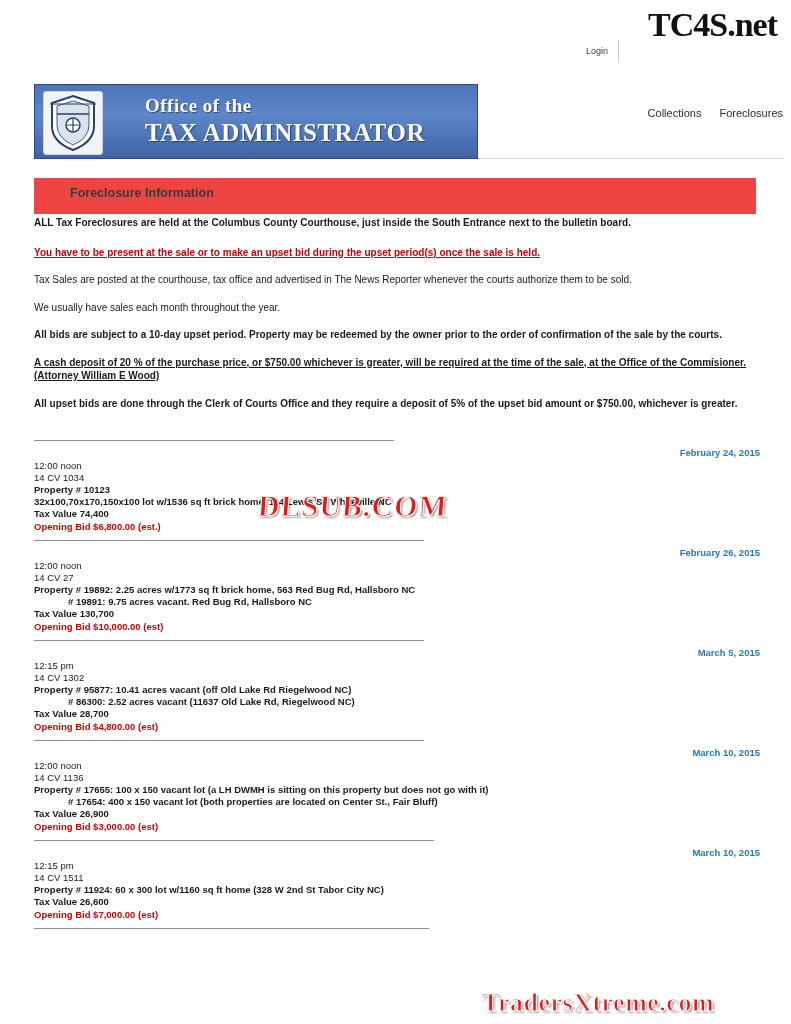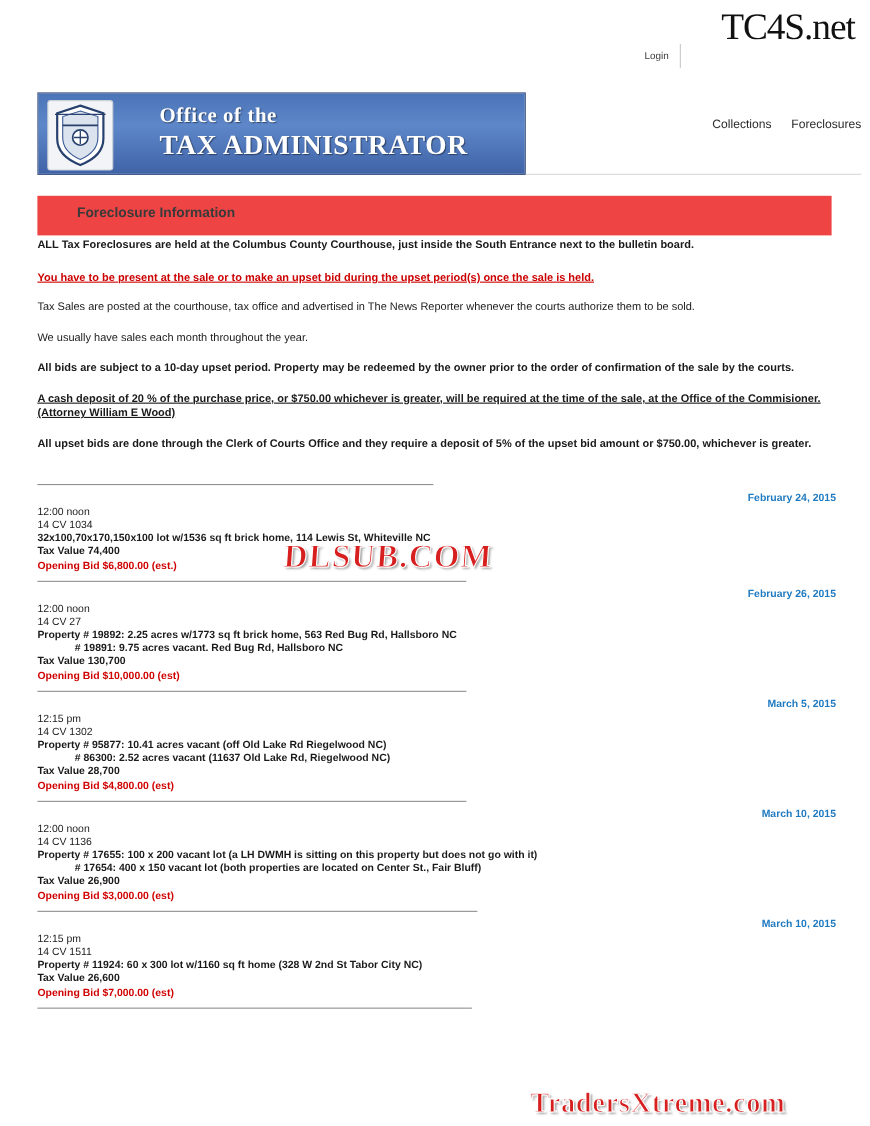--- a/index.html
+++ b/index.html
@@ -15,21 +15,21 @@
     overflow: hidden;
   }
 
   
   .top-brand {
     position: absolute;
     top: 6px;
     right: 14px;
     font-family: "Liberation Serif", serif;
     font-size: 34px;
-    font-weight: normal;
+    font-weight: bold;
     letter-spacing: -1px;
     color: #111;
   }
   .login-wrap {
     position: absolute;
     top: 40px;
     right: 172px;
     display: flex;
     align-items: center;
   }
@@ -254,20 +254,21 @@
   <p class="p bold">All upset bids are done through the Clerk of Courts Office and they require a deposit of 5% of the upset bid amount or $750.00, whichever is greater.</p>
 </div>
 
 <div class="listings">
 
   <hr class="rule" style="width:360px">
   <div class="sale">
     <div class="sale-date">February 24, 2015</div>
     <div class="sale-line">12:00 noon</div>
     <div class="sale-line">14 CV 1034</div>
+    <div class="sale-line bold">Property # 10123</div>
     <div class="sale-line bold">32x100,70x170,150x100 lot w/1536 sq ft brick home, 114 Lewis St, Whiteville NC</div>
     <div class="sale-line bold">Tax Value 74,400</div>
     <div class="sale-bid">Opening Bid $6,800.00 (est.)</div>
   </div>
 
   <hr class="rule" style="width:390px">
   <div class="sale">
     <div class="sale-date">February 26, 2015</div>
     <div class="sale-line">12:00 noon</div>
     <div class="sale-line">14 CV 27</div>
@@ -286,21 +287,21 @@
     <div class="sale-line indent"># 86300:    2.52 acres vacant (11637 Old Lake Rd, Riegelwood NC)</div>
     <div class="sale-line bold">Tax Value 28,700</div>
     <div class="sale-bid">Opening Bid $4,800.00 (est)</div>
   </div>
 
   <hr class="rule" style="width:390px">
   <div class="sale">
     <div class="sale-date">March 10, 2015</div>
     <div class="sale-line">12:00 noon</div>
     <div class="sale-line">14 CV 1136</div>
-    <div class="sale-line bold">Property # 17655:  100 x 200 vacant lot (a LH DWMH is sitting on this property but does not go with it)</div>
+    <div class="sale-line bold">Property # 17655:  100 x 150 vacant lot (a LH DWMH is sitting on this property but does not go with it)</div>
     <div class="sale-line indent"># 17654:  400 x 150 vacant lot (both properties are located on Center St., Fair Bluff)</div>
     <div class="sale-line bold">Tax Value 26,900</div>
     <div class="sale-bid">Opening Bid $3,000.00 (est)</div>
   </div>
 
   <hr class="rule" style="width:400px">
   <div class="sale">
     <div class="sale-date">March 10, 2015</div>
     <div class="sale-line">12:15 pm</div>
     <div class="sale-line">14 CV 1511</div>

